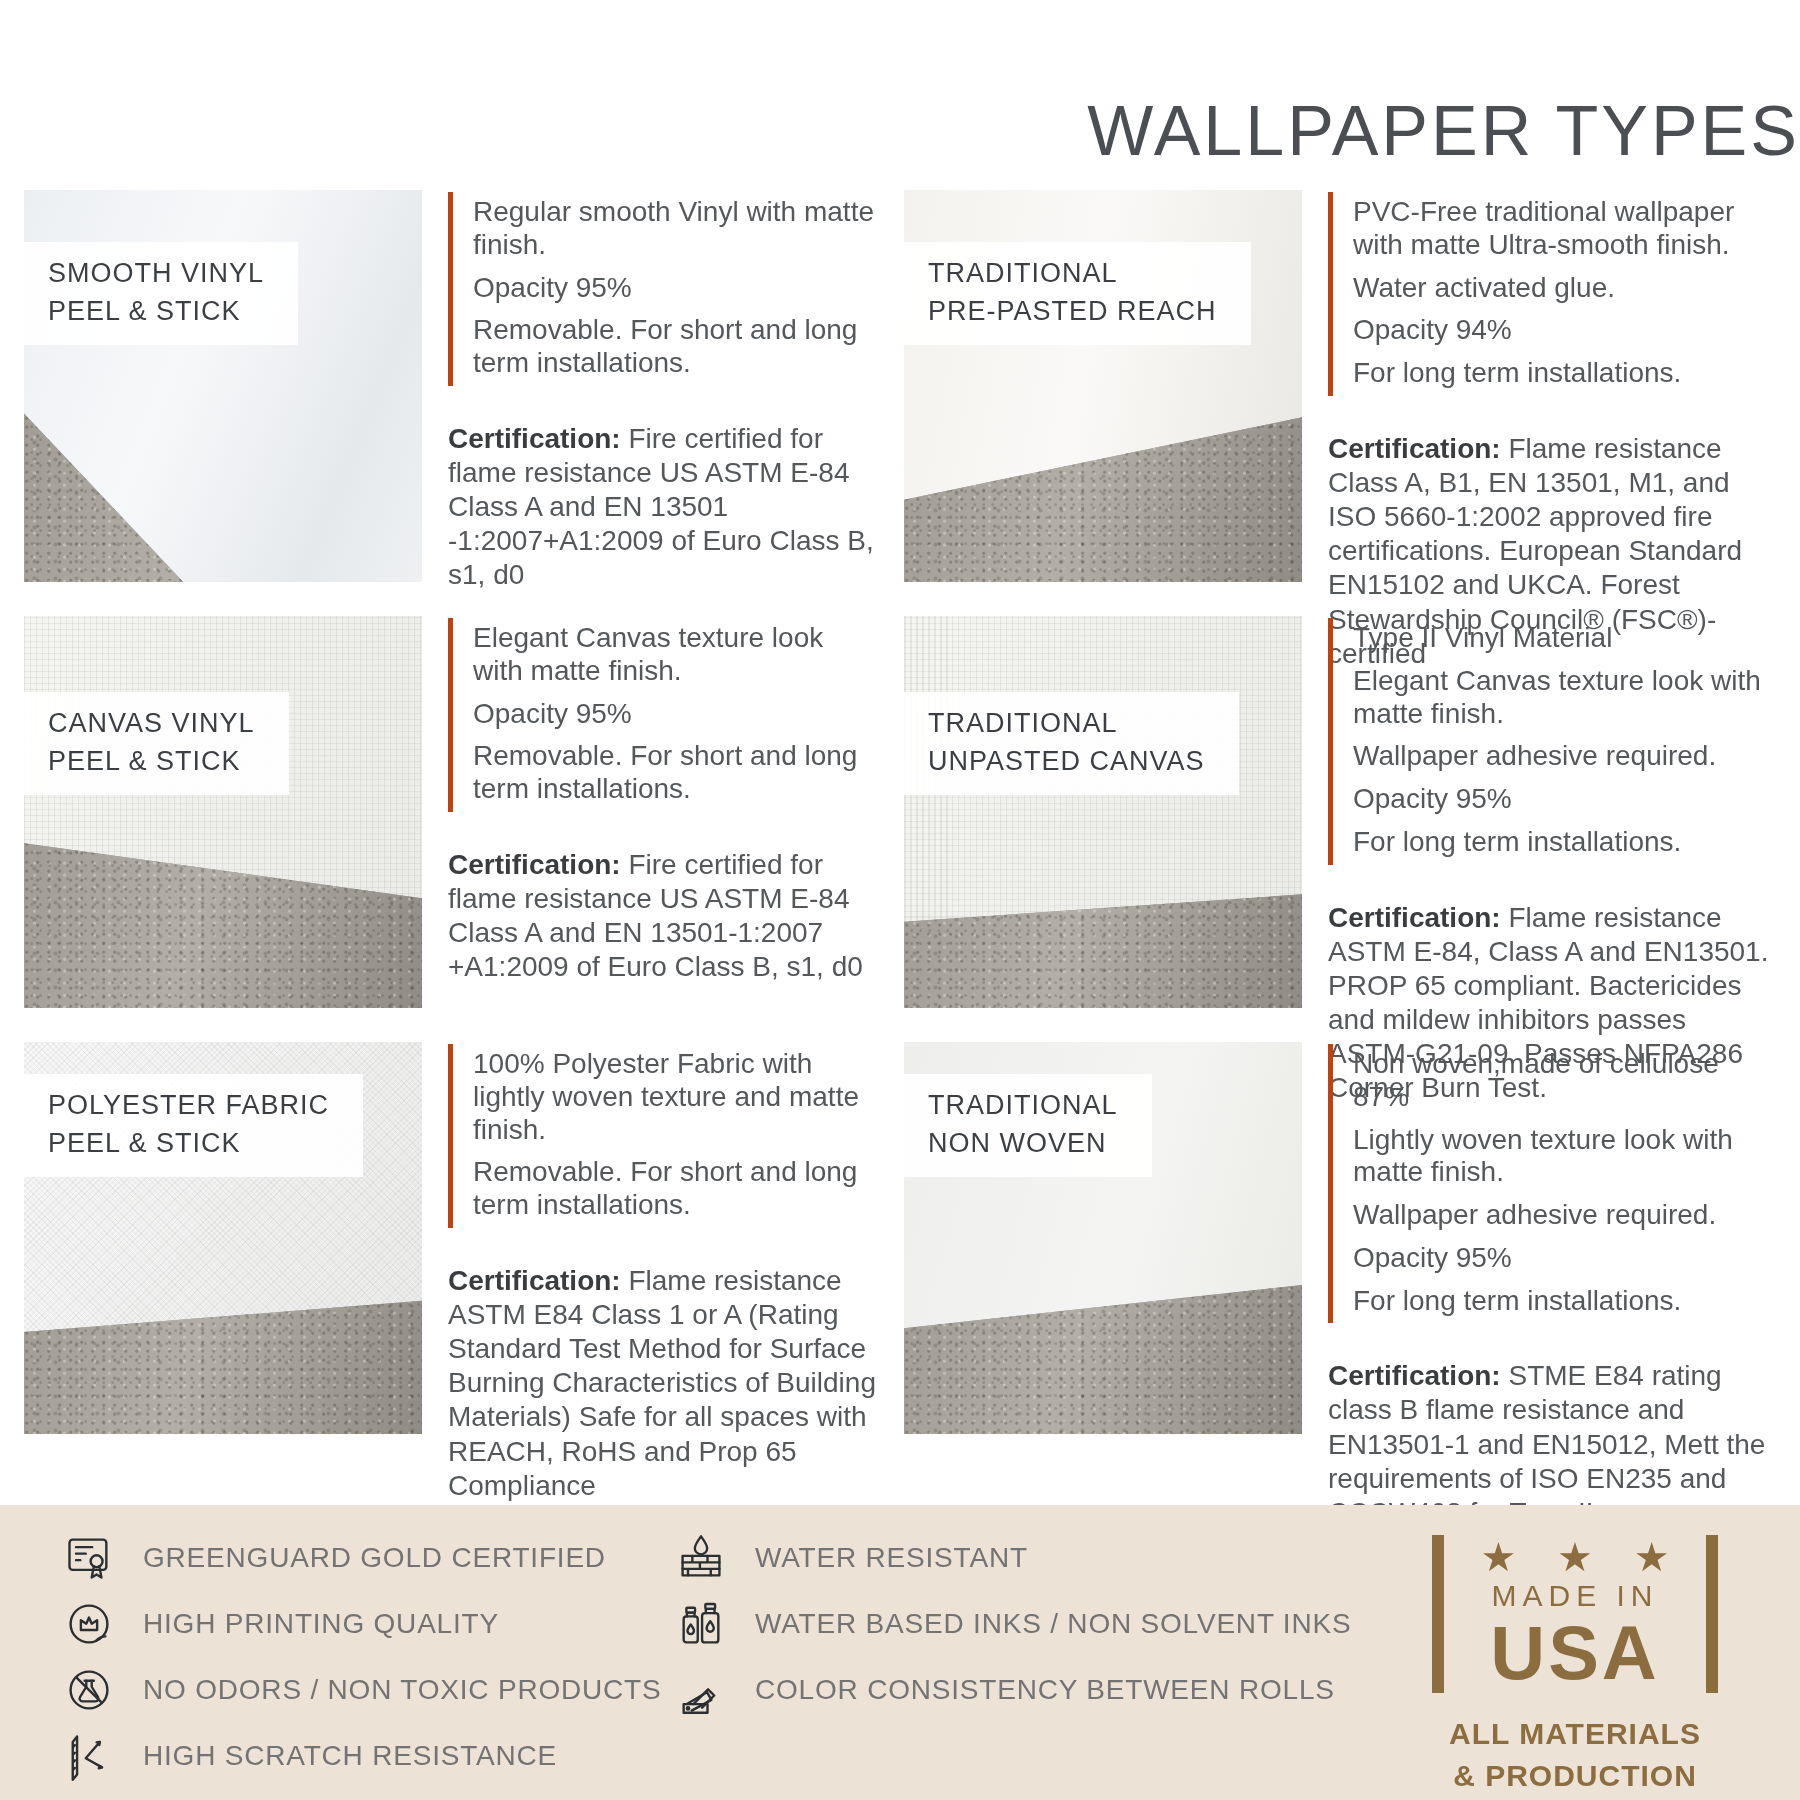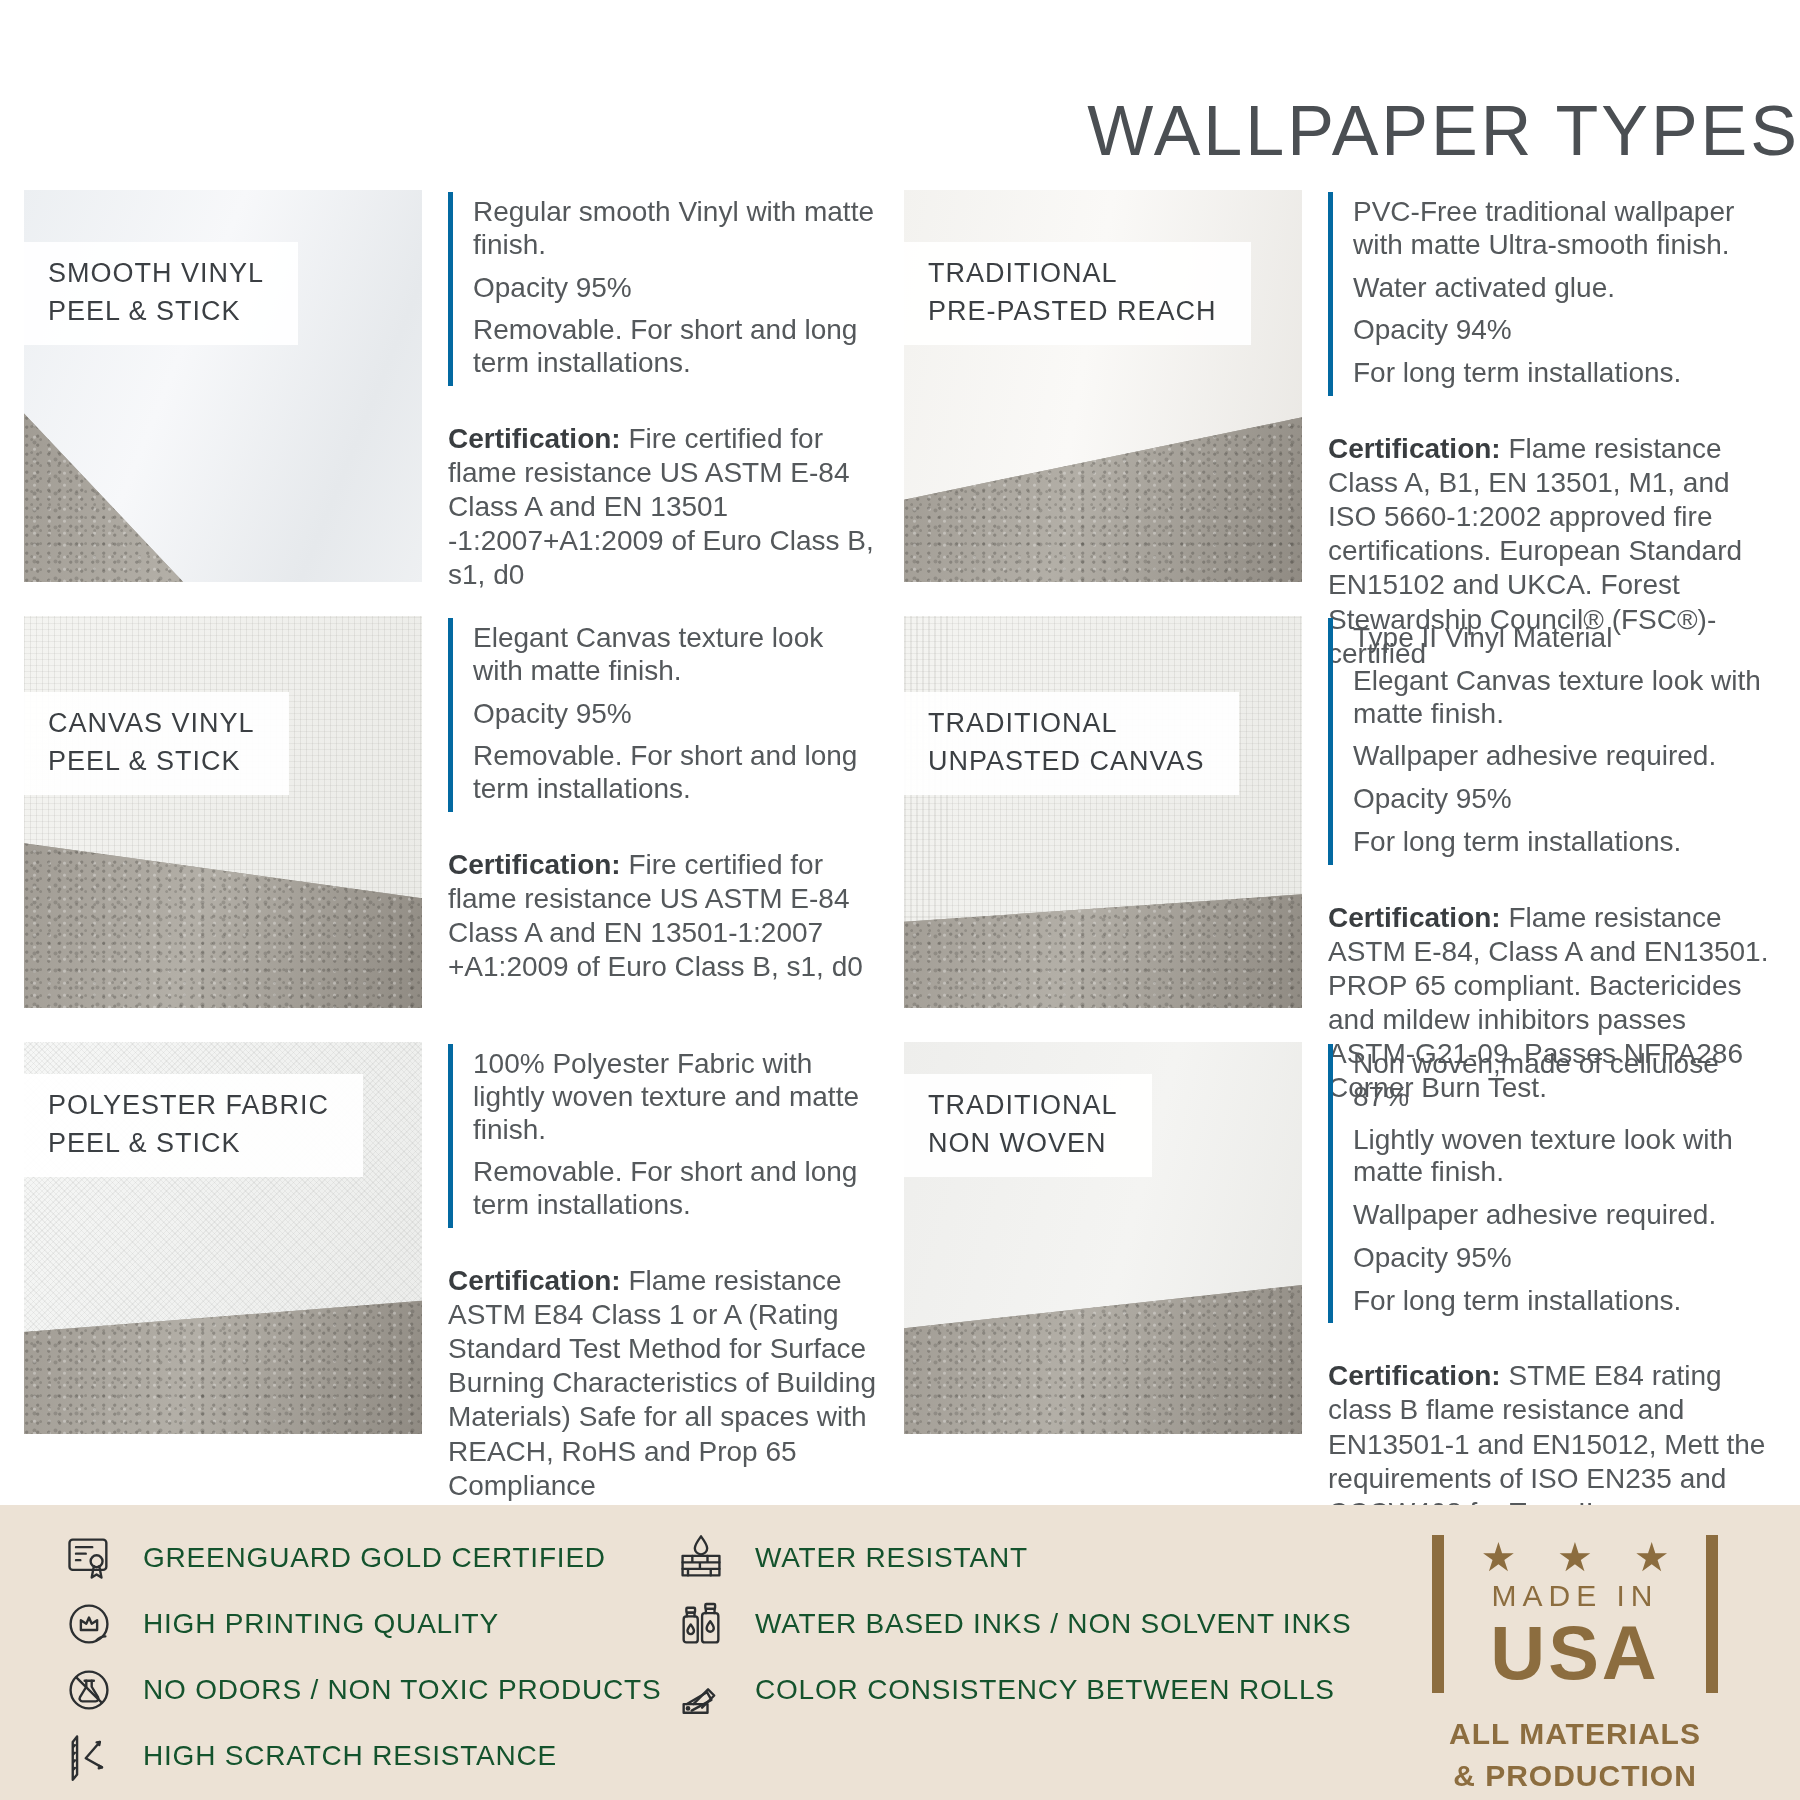--- a/index.html
+++ b/index.html
@@ -44,37 +44,37 @@
 
   .strip{position:absolute;left:0;background:rgba(255,255,255,.93);color:#3b3f43;
          font-size:27px;font-weight:500;letter-spacing:1px;line-height:1.42;
          padding:12px 34px 14px 24px;}
   .strip-r1{top:52px;}
   .strip-r2{top:76px;}
   .strip-r3{top:32px;}
 
   
   .info{flex:1;padding-left:26px;padding-top:2px;}
-  .desc{border-left:5px solid #0369a1;padding:4px 0 6px 20px;}
+  .desc{border-left:5px solid #c2410c;padding:4px 0 6px 20px;}
   .desc p{margin:0 0 10px;font-size:28px;line-height:1.17;}
   .desc p:last-child{margin-bottom:0;}
   .cert{margin:36px 0 0;font-size:28px;line-height:1.22;}
   .cert b{color:#393d40;font-weight:700;}
 
   
   .footer{position:absolute;left:0;top:1505px;width:1800px;height:295px;background:#ece2d5;
           display:flex;box-sizing:border-box;padding:20px 30px 0 62px;}
   .fcol{display:flex;flex-direction:column;}
   .fcol1{width:612px;}
   .fcol2{width:706px;}
   .feat{display:flex;align-items:center;height:66px;gap:27px;}
   .ficon{width:54px;height:54px;flex:0 0 54px;display:flex;align-items:center;justify-content:center;}
   .ficon svg{width:52px;height:52px;}
   .ficon svg *{fill:none;stroke:#2c2f31;stroke-width:2.2;stroke-linecap:round;stroke-linejoin:round;}
-  .flabel{font-size:28px;color:#14532d;letter-spacing:.8px;white-space:nowrap;}
+  .flabel{font-size:28px;color:#737373;letter-spacing:.8px;white-space:nowrap;}
 
   .fcol3{flex:1;display:flex;flex-direction:column;align-items:center;padding-top:10px;color:#8c6d3f;}
   .usa-badge{display:flex;gap:16px;}
   .usa-bar{width:12px;background:#8c6d3f;}
   .usa-center{display:flex;flex-direction:column;align-items:center;padding:2px 6px;}
   .usa-stars{font-size:40px;line-height:1;letter-spacing:14px;padding-left:14px;
              font-family:"DejaVu Sans",sans-serif;}
   .usa-madein{font-size:30px;letter-spacing:6px;margin-top:2px;white-space:nowrap;}
   .usa-word{font-size:76px;font-weight:700;letter-spacing:3px;line-height:1;margin-top:2px;}
   .usa-sub{margin-top:20px;text-align:center;font-weight:700;font-size:30px;line-height:1.4;letter-spacing:1px;}

